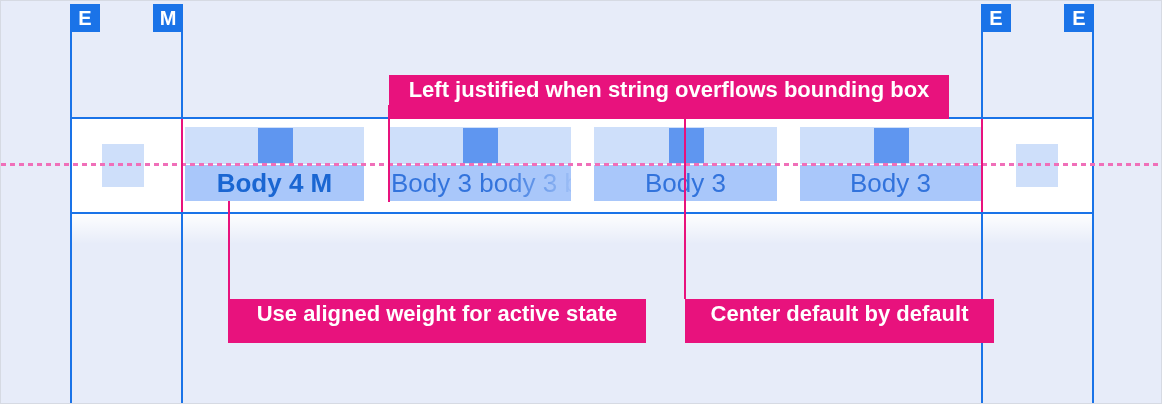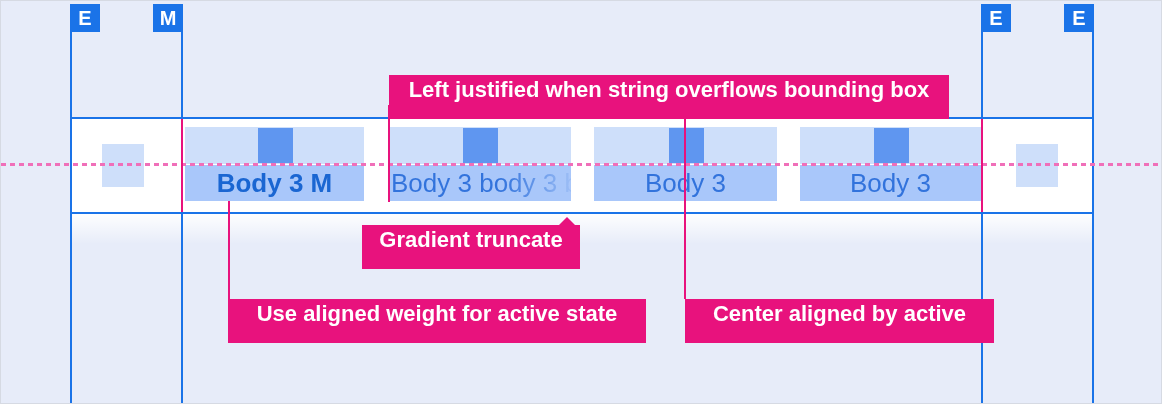--- a/index.html
+++ b/index.html
@@ -94,21 +94,21 @@
   <div class="marker" style="left:1063px">E</div>
 
   <div class="band"></div>
 
   <div class="edge-square" style="left:101px"></div>
   <div class="edge-square" style="left:1015px"></div>
 
   <div class="tab active" style="left:184px;width:179px">
     <div class="icon-area"></div>
     <div class="icon"></div>
-    <div class="label-rect">Body 3 M</div>
+    <div class="label-rect">Body 4 M</div>
   </div>
 
   <div class="tab truncated" style="left:388px;width:182px">
     <div class="icon-area"></div>
     <div class="icon"></div>
     <div class="label-rect"><span>Body 3 body 3 b</span></div>
   </div>
 
   <div class="tab" style="left:593px;width:183px">
     <div class="icon-area"></div>
@@ -124,20 +124,16 @@
 
   <div class="dashline"></div>
 
   <div class="redline" style="left:180px;top:118px;height:93px"></div>
   <div class="redline" style="left:980px;top:118px;height:93px"></div>
   <div class="redline" style="left:387px;top:104px;height:97px"></div>
   <div class="redline" style="left:227px;top:200px;height:98px"></div>
   <div class="redline" style="left:683px;top:118px;height:180px"></div>
 
   <div class="note" style="left:388px;top:74px;width:560px">Left justified when string overflows bounding box</div>
-  <div class="note" style="left:361px;top:224px;width:218px">
-    <span class="tri-up"></span>
-    <span>Gradient truncate</span>
-  </div>
   <div class="note" style="left:227px;top:298px;width:418px">Use aligned weight for active state</div>
-  <div class="note" style="left:684px;top:298px;width:309px">Center aligned by active</div>
+  <div class="note" style="left:684px;top:298px;width:309px">Center default by default</div>
 
 </div>
 
 </body></html>

